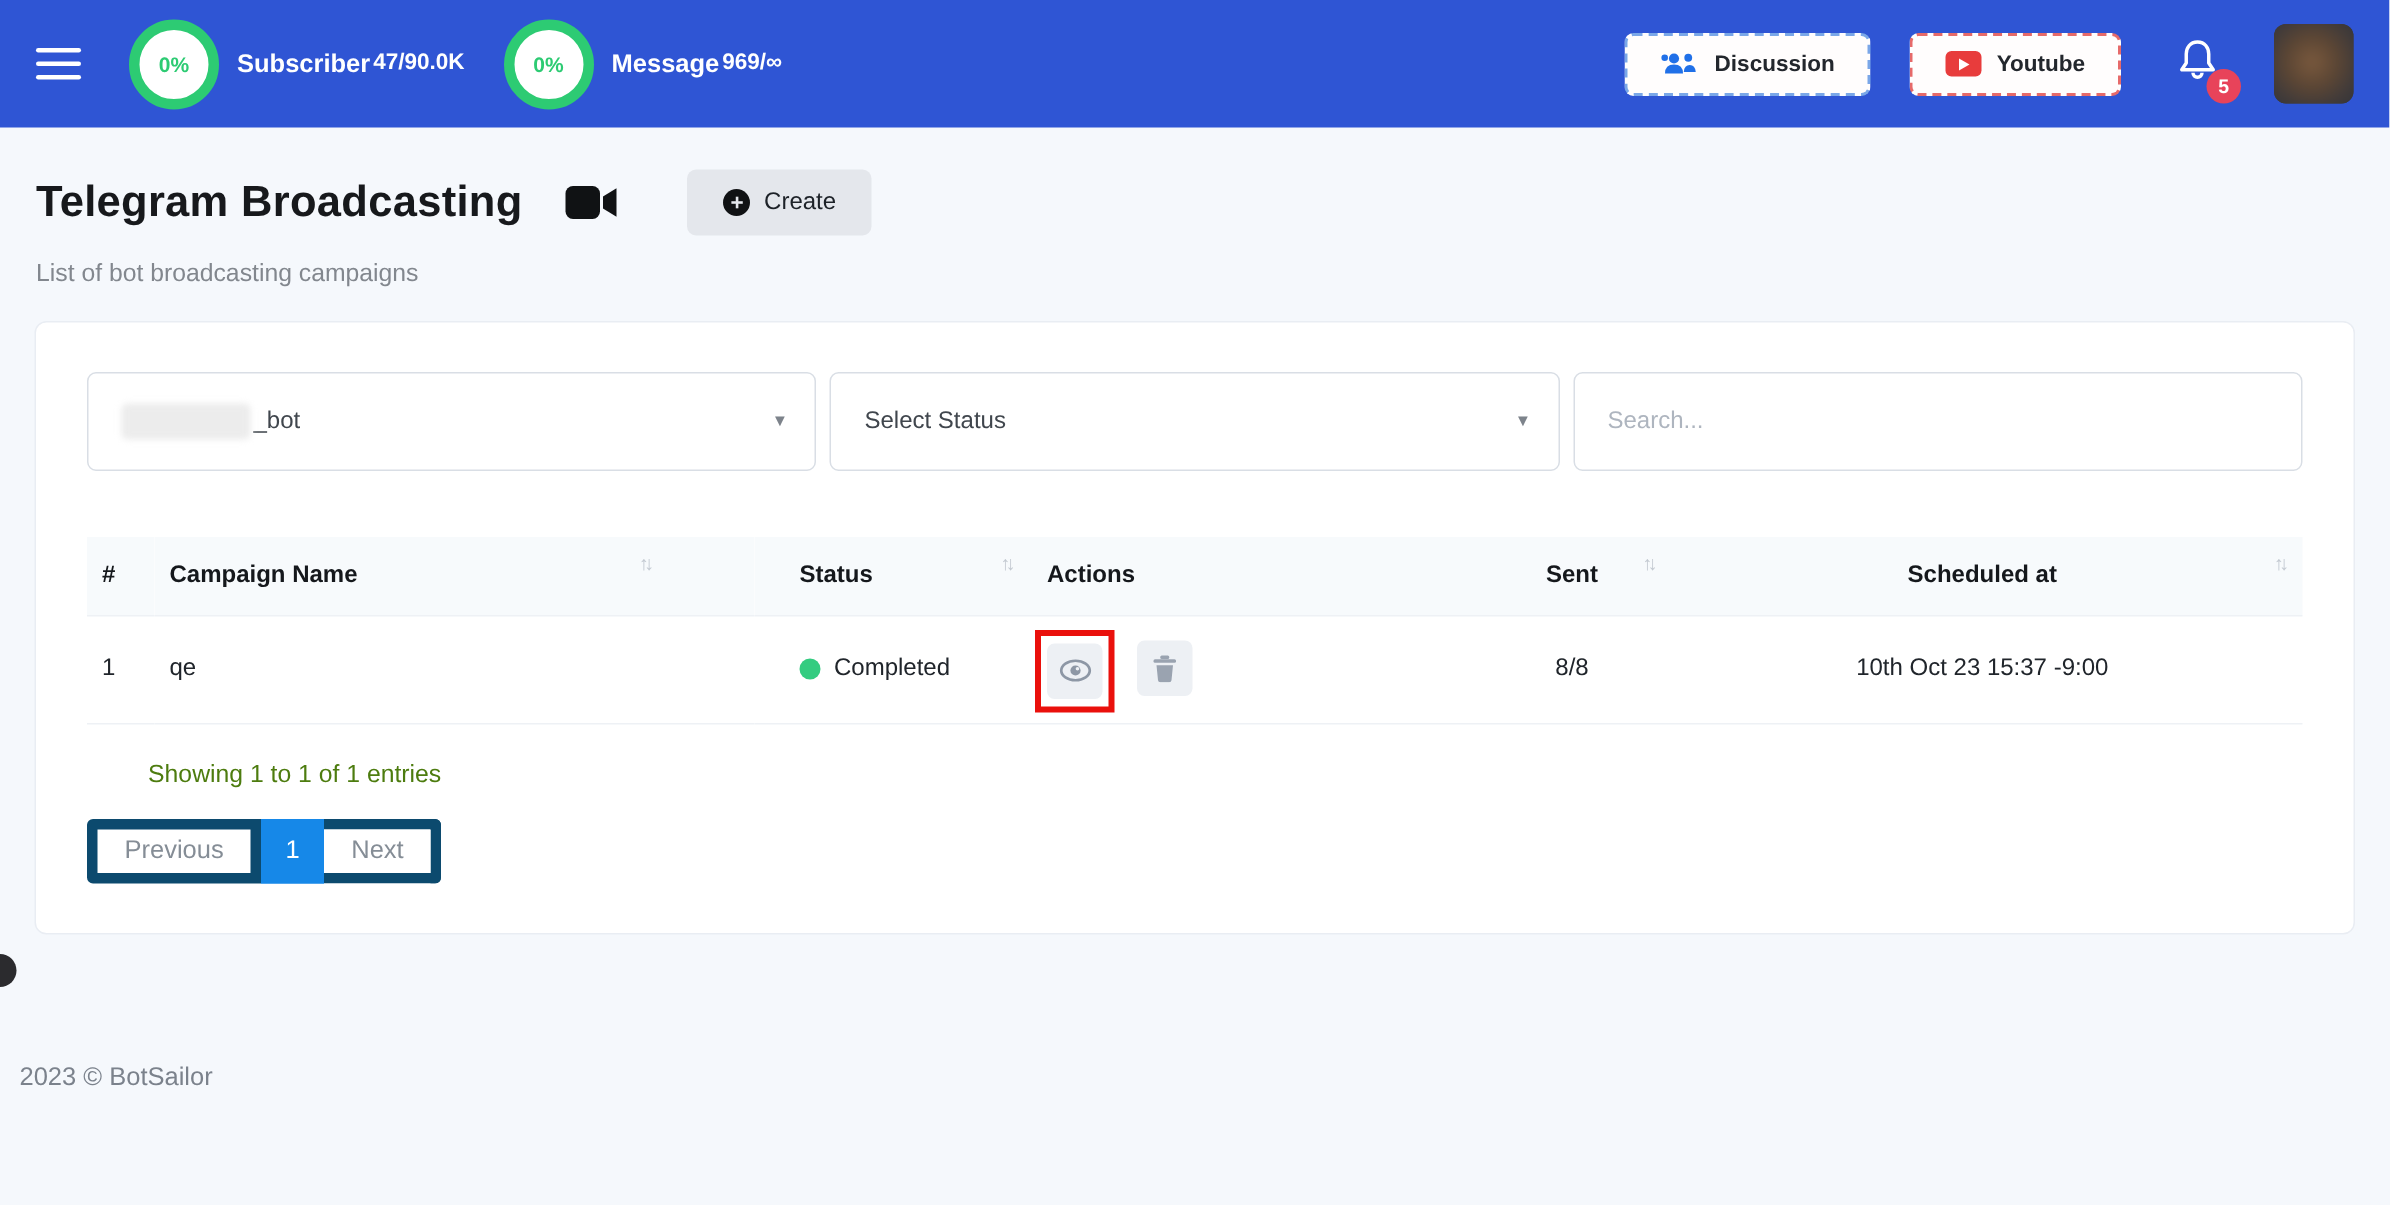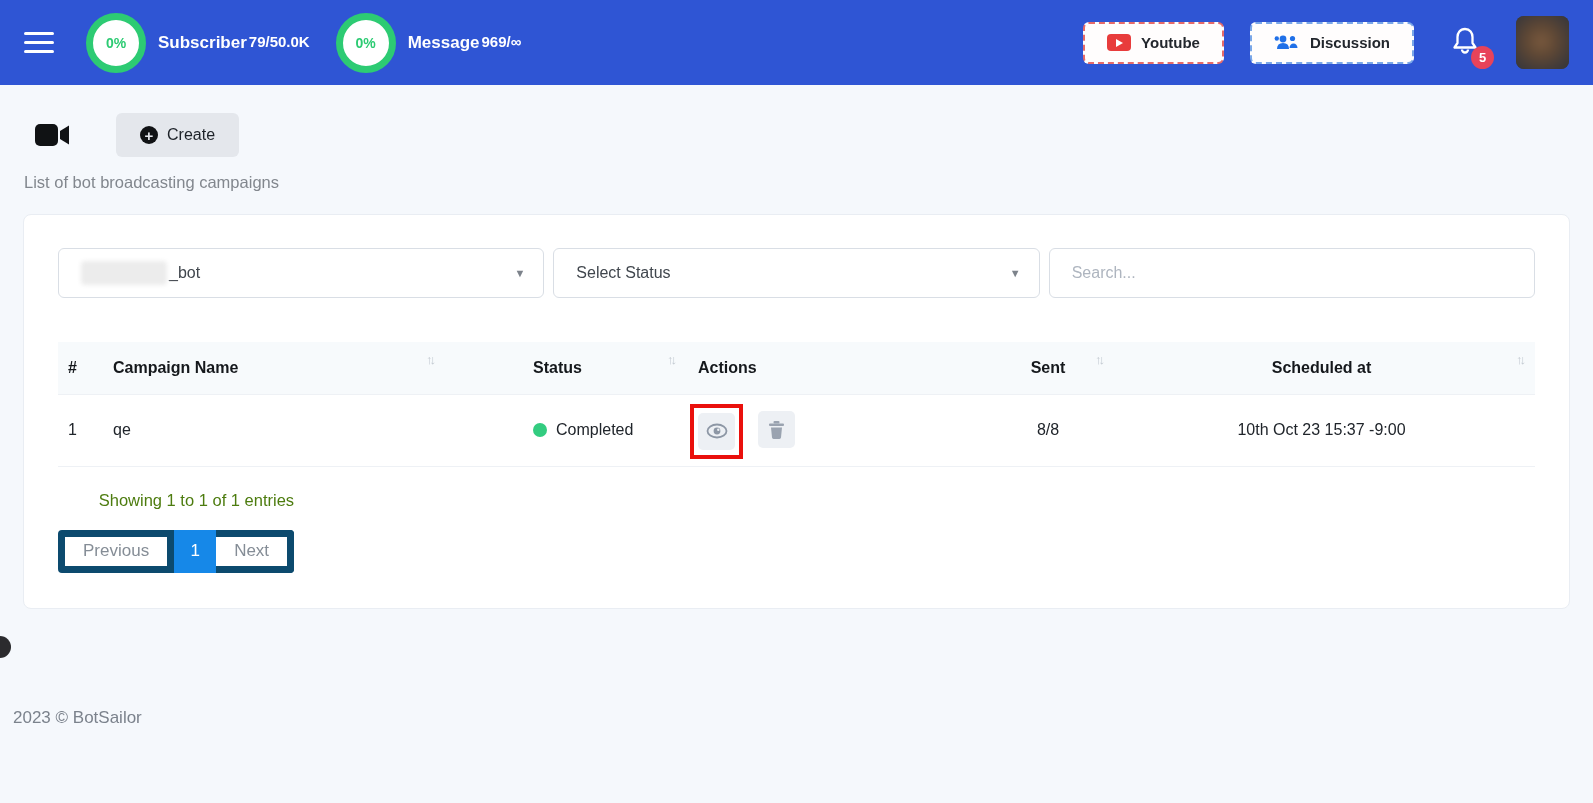--- a/index.html
+++ b/index.html
@@ -80,21 +80,21 @@
 
   
   .card {
     margin:22px 23px 0 23px; background:#fff;
     border:1px solid #e9edf3; border-radius:8px;
     padding:33px 34px 33px 34px;
     min-height:395px;
   }
   .filters { display:flex; gap:9px; }
   .select-box, .search-box {
-    flex:1; height:50px; border:1px solid #d9dee5; border-radius:6px;
+    flex:1; height:66px; border:1px solid #d9dee5; border-radius:6px;
     background:#fff; display:flex; align-items:center;
     padding:0 22px; font-size:16px; color:#40464d; position:relative; cursor:pointer;
   }
   .select-box .caret {
     position:absolute; right:18px; top:50%; transform:translateY(-50%);
     font-size:11px; color:#7d838b;
   }
   .blur-chip {
     display:inline-block; width:86px; height:24px; border-radius:4px;
     background:#ececec; filter:blur(2px); margin-right:2px;
@@ -172,65 +172,66 @@
         <span></span>
         <span></span>
       </div>
 
     <div class="stat">
       <div class="ring">
         <b>0%</b>
       </div>
       <div class="stat-text">
         <span class="lbl">Subscriber</span>
-        <span class="val">79/50.0K</span>
+        <span class="val">47/90.0K</span>
       </div>
     </div>
 
     <div class="stat">
       <div class="ring">
         <b>0%</b>
       </div>
       <div class="stat-text">
         <span class="lbl">Message</span>
         <span class="val">969/∞</span>
       </div>
     </div>
 
     <div class="nav-spacer"></div>
-
-    <button class="nav-btn youtube">
-      <span class="yt-icon"></span>
-      <span>Youtube</span>
-    </button>
 
     <button class="nav-btn discussion">
       <svg class="users-icon" viewBox="0 0 26 18">
         <circle cx="9" cy="5" r="3.4" fill="#2070e8"></circle>
         <path d="M3 15 q0-6 6-6 q6 0 6 6 z" fill="#2070e8"></path>
         <circle cx="18.5" cy="4.5" r="2.6" fill="#2070e8"></circle>
         <path d="M15.5 14 q0.4-4.6 4-4.6 q3.6 0 4 4.6 z" fill="#2070e8"></path>
         <circle cx="2.8" cy="4.5" r="2.2" fill="#2070e8"></circle>
       </svg>
       <span>Discussion</span>
     </button>
 
+    <button class="nav-btn youtube">
+      <span class="yt-icon"></span>
+      <span>Youtube</span>
+    </button>
+
     <div class="bell-wrap">
       <svg width="30" height="32" viewBox="0 0 30 32">
         <path d="M15 4 C10 4 7.5 8 7.5 12 v6 l-3 4.5 h21 l-3-4.5 v-6 C22.5 8 20 4 15 4 z" fill="none" stroke="#ffffff" stroke-width="2.3" stroke-linejoin="round"></path>
         <path d="M12 24.5 a3 3 0 0 0 6 0" fill="none" stroke="#ffffff" stroke-width="2.3"></path>
       </svg>
       <span class="badge">5</span>
     </div>
 
     <div class="avatar"></div>
   </div>
 
   <div class="page-head">
     <div class="title-row">
+      <span class="page-title">Telegram Broadcasting</span>
       <span class="cam-icon">
         <svg width="38" height="26" viewBox="0 0 38 26">
           <rect x="1" y="2" width="23" height="22" rx="5" fill="#101214"></rect>
           <path d="M26 9 L35 3.5 V22.5 L26 17 z" fill="#101214"></path>
         </svg>
       </span>
       <button class="create-btn">
         <span class="plus-circle">+</span>
         <span>Create</span>
       </button>

